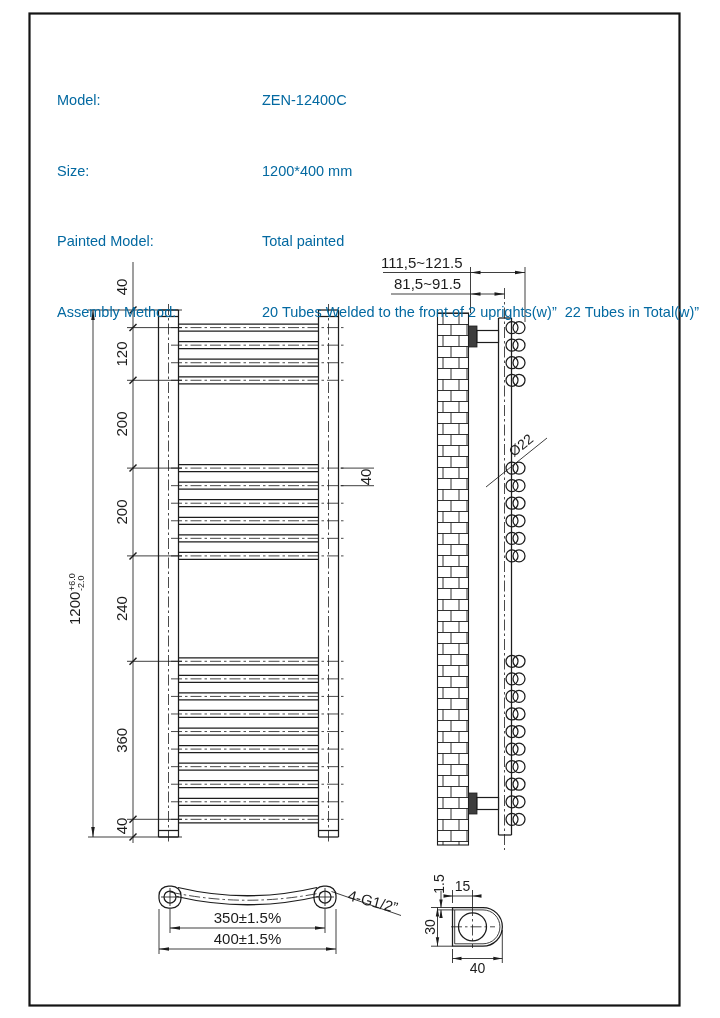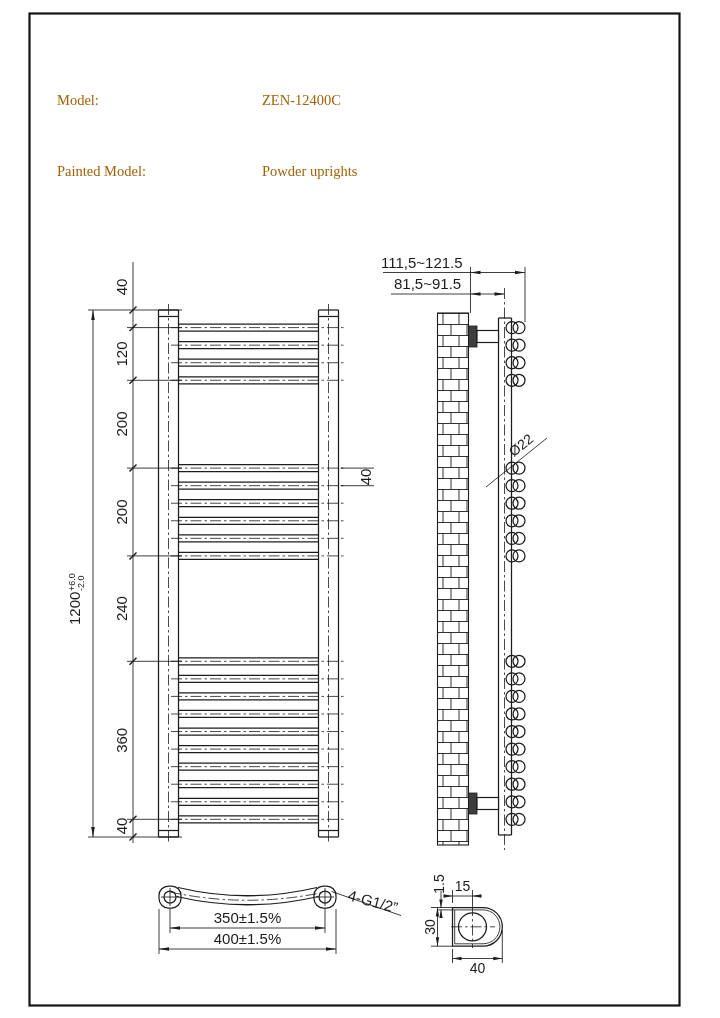--- a/index.html
+++ b/index.html
@@ -1,21 +1,21 @@
 <!DOCTYPE html>
 <html><head>
 <meta charset="utf-8">
 <style>
   html,body{margin:0;padding:0;background:#fff;}
   .page{position:relative;width:720px;height:1018px;background:#ffffff;overflow:hidden;
         font-family:"Liberation Sans",sans-serif;}
   
   .specs{position:absolute;left:57px;top:42px;width:644px;
-         font-family:Liberation Serif, serif;font-size:14.5px;line-height:23.5px;
-         color:#a16207;white-space:pre-wrap;}
+         font-family:Liberation Sans, sans-serif;font-size:14.5px;line-height:23.5px;
+         color:#0369a1;white-space:pre-wrap;}
   .spec-label{display:inline-block;min-width:197px;vertical-align:top;}
   .spec-value{padding-left:8px;}
   
   svg.draw{position:absolute;left:0;top:0;}
   .ln{stroke:#1c1c1c;stroke-width:1.25;fill:none;}
   .thk{stroke:#141414;stroke-width:2.2;fill:none;}
   .thin{stroke:#1c1c1c;stroke-width:0.85;fill:none;}
   .cl{stroke:#1c1c1c;stroke-width:0.8;fill:none;stroke-dasharray:11 3 2.5 3;}
   .arr{fill:#1c1c1c;stroke:none;}
   .dimtxt{font-family:"Liberation Sans",sans-serif;font-size:15px;fill:#1c1c1c;}
@@ -339,16 +339,18 @@
         <line class="thin" x1="452.5" y1="958.5" x2="502.3" y2="958.5"></line>
         <polygon class="arr" points="452.5,958.5 461.5,956.8 461.5,960.2"></polygon>
         <polygon class="arr" points="502.3,958.5 493.3,956.8 493.3,960.2"></polygon>
         <text class="dimtxt2" x="477.5" y="973" text-anchor="middle">40</text>
       </g>
     </g>
   </svg>
 
   <div class="specs">
     <div><span class="spec-label">Model:</span><span class="spec-value">ZEN-12400C</span></div>
-    <div><span class="spec-label">Painted Model:</span><span class="spec-value">Powder uprights</span></div>
+    <div><span class="spec-label">Size:</span><span class="spec-value">1200*400 mm</span></div>
+    <div><span class="spec-label">Painted Model:</span><span class="spec-value">Total painted</span></div>
+    <div><span class="spec-label">Assembly Method:</span><span class="spec-value">20 Tubes Welded to the front of 2 uprights(w)”  22 Tubes in Total(w)”</span></div>
   </div>
 
 </div>
 
 </body></html>

